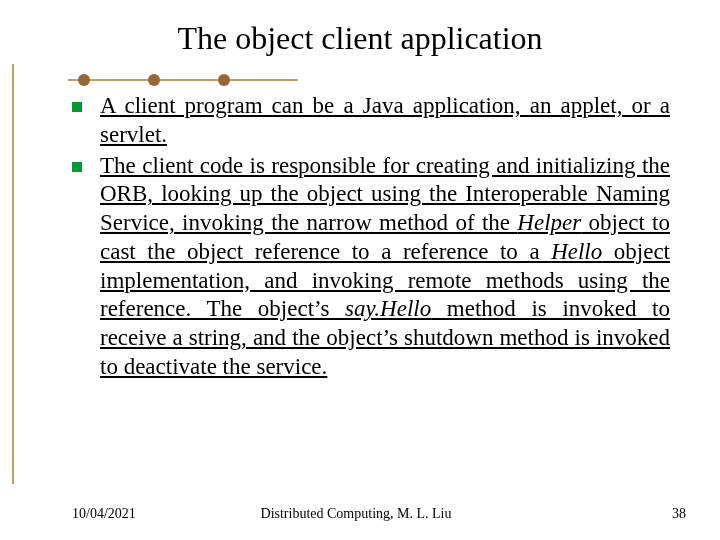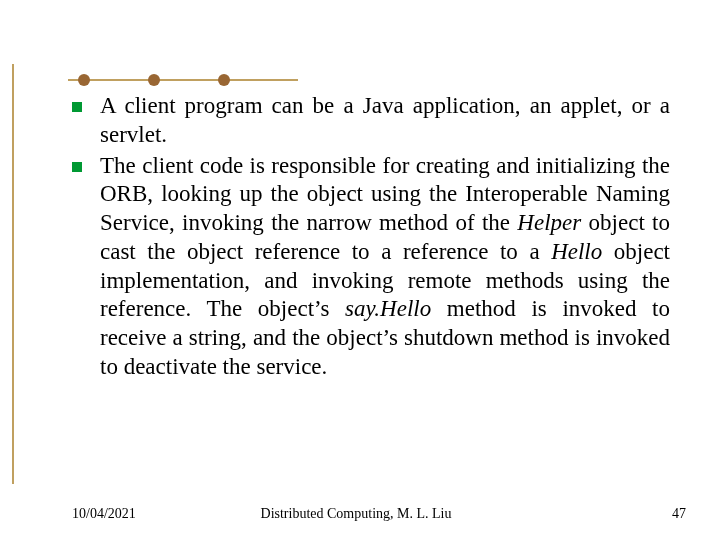--- a/index.html
+++ b/index.html
@@ -67,20 +67,21 @@
     left: 72px;
     top: 92px;
     width: 598px;
     font-size: 23px;
     line-height: 1.25;
   }
   .body ul {
     list-style: none;
     margin: 0;
     padding: 0;
+    text-decoration: underline;
   }
   .body li {
     position: relative;
     padding-left: 28px;
     margin-bottom: 2px;
     text-align: justify;
   }
   .body li .bullet {
     position: absolute;
     left: 0;
@@ -116,36 +117,37 @@
     position: absolute;
     right: 34px;
     bottom: 0;
   }
 </style>
 </head>
 <body>
 
 <div class="slide">
 
+  <div class="title">The object client application</div>
 
   <div class="vbar"></div>
 
   <div class="deco-line">
     <div class="hline"></div>
     <div class="dot d1"></div>
     <div class="dot d2"></div>
     <div class="dot d3"></div>
   </div>
 
   <div class="body">
     <ul>
         <li><span class="bullet"></span><span>A client program can be a Java application, an applet, or a servlet.</span></li>
         <li><span class="bullet"></span><span>The client code is responsible for creating and initializing the ORB, looking up the object using the Interoperable Naming Service, invoking the narrow method of the </span><span class="italic">Helper</span><span> object to cast the object reference to a reference to a </span><span class="italic">Hello</span><span> object implementation, and invoking remote methods using the reference.  The object’s </span><span class="italic">say.Hello</span><span> method is invoked to receive a string, and the object’s shutdown method is invoked to deactivate the service.</span></li>
       </ul>
   </div>
 
   <div class="footer">
     <span class="date">10/04/2021</span>
     <span class="center">Distributed Computing, M. L. Liu</span>
-    <span class="num">47</span>
+    <span class="num">38</span>
   </div>
 
 </div>
 
 </body></html>

